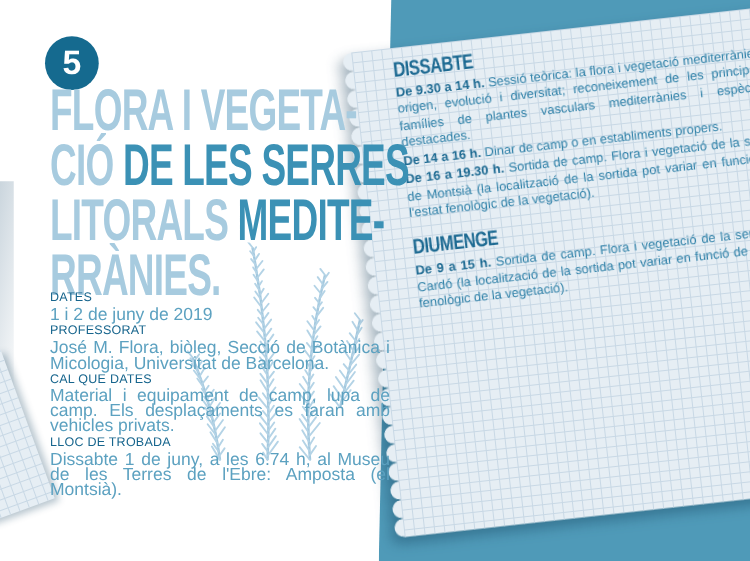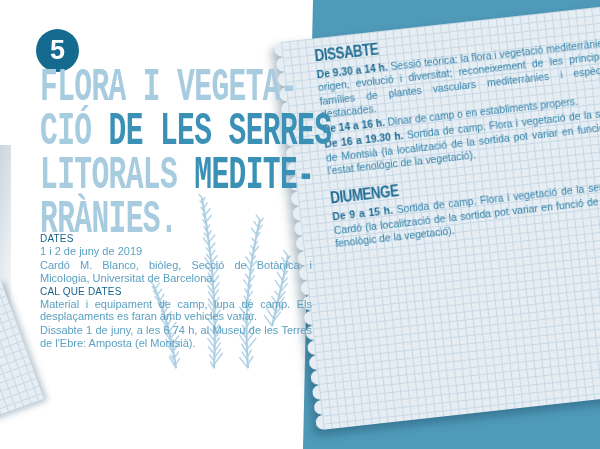--- a/index.html
+++ b/index.html
@@ -42,21 +42,21 @@
     letter-spacing:-1px;transform:scaleX(.63);transform-origin:0 0;}
   .lt{color:var(--title-light);} .dk{color:var(--title-dark);}
 
   
   .plant{position:absolute;left:146px;top:194px;width:156px;height:178px;z-index:2;opacity:.92;}
 
   
   .sections{position:absolute;left:40px;top:233px;width:272px;z-index:4;}
   .sections h3{margin:0;font-size:10px;line-height:12px;font-weight:normal;
     color:var(--heading);letter-spacing:.2px;}
-  .sections p{margin:0 0 2px;font-size:11px;line-height:12.3px;color:var(--body-text);
+  .sections p{margin:0 0 2px;font-size:14px;line-height:12.3px;color:var(--body-text);
     text-align:justify;}
 
   
   .note-wrap{position:absolute;left:281px;top:42px;width:346px;height:390px;z-index:3;
     transform:rotate(-6.3deg);transform-origin:top left;
     filter:drop-shadow(-4px 5px 5px rgba(12,54,84,.38));}
   .note{position:absolute;inset:0;background-color:var(--paper);
     background-image:linear-gradient(var(--grid-line) 1px,transparent 1px),
                      linear-gradient(90deg,var(--grid-line) 1px,transparent 1px);
     background-size:8px 8px;}
@@ -78,21 +78,21 @@
 <div class="stage">
 
   <div class="panel"></div>
   <div class="curl"></div>
   <div class="corner"></div>
 
   <div class="badge">
     <span>5</span>
   </div>
 
-  <h1 class="title" style="margin:0;font-family:Liberation Mono, monospace;">
+  <h1 class="title" style="margin:0;">
     <div class="tl"><span class="lt">FLORA I VEGETA-</span></div>
     <div class="tl"><span class="lt">CIÓ </span><span class="dk">DE LES SERRES</span></div>
     <div class="tl"><span class="lt">LITORALS </span><span class="dk">MEDITE-</span></div>
     <div class="tl"><span class="lt">RRÀNIES.</span></div>
   </h1>
 
   <svg id="rosemary" class="plant" viewBox="0 0 156 178">
       <path d="M68 174 Q72 90 56 4" fill="none" stroke="#9cc4dc" stroke-width="2"></path>
       <line x1="68" y1="174" x2="64.5" y2="168.05" stroke="#aed0e4" stroke-width="1.5" stroke-linecap="round"></line>
       <line x1="68.152" y1="170.6392" x2="76.30569008407588" y2="159.3080487009699" stroke="#aed0e4" stroke-width="1.5" stroke-linecap="round"></line>
@@ -236,27 +236,29 @@
       <line x1="141.11111111111111" y1="66.20370370370371" x2="144.12153098695782" y2="62.07032339773256" stroke="#aed0e4" stroke-width="1.5" stroke-linecap="round"></line>
       <line x1="142" y1="62" x2="137.86130285877977" y2="56.629185635043854" stroke="#aed0e4" stroke-width="1.5" stroke-linecap="round"></line>
     </svg>
 
   <div class="sections">
     <section>
       <h3>DATES</h3>
       <p>1 i 2 de juny de 2019</p>
     </section>
     <section>
-      <p>Cardó M. Blanco, biòleg, Secció de Botànica i Micologia, Universitat de Barcelona.</p>
+      <h3>PROFESSORAT</h3>
+      <p>José M. Flora, biòleg, Secció de Botànica i Micologia, Universitat de Barcelona.</p>
     </section>
     <section>
       <h3>CAL QUE DATES</h3>
-      <p>Material i equipament de camp, lupa de camp. Els desplaçaments es faran amb vehicles variar.</p>
-    </section>
-    <section>
+      <p>Material i equipament de camp, lupa de camp. Els desplaçaments es faran amb vehicles privats.</p>
+    </section>
+    <section>
+      <h3>LLOC DE TROBADA</h3>
       <p>Dissabte 1 de juny, a les 6.74 h, al Museu de les Terres de l'Ebre: Amposta (el Montsià).</p>
     </section>
     <section>
     </section>
   </div>
 
   <div class="note-wrap">
     <div class="note">
       <div class="torn"></div>
       <div class="note-content">

